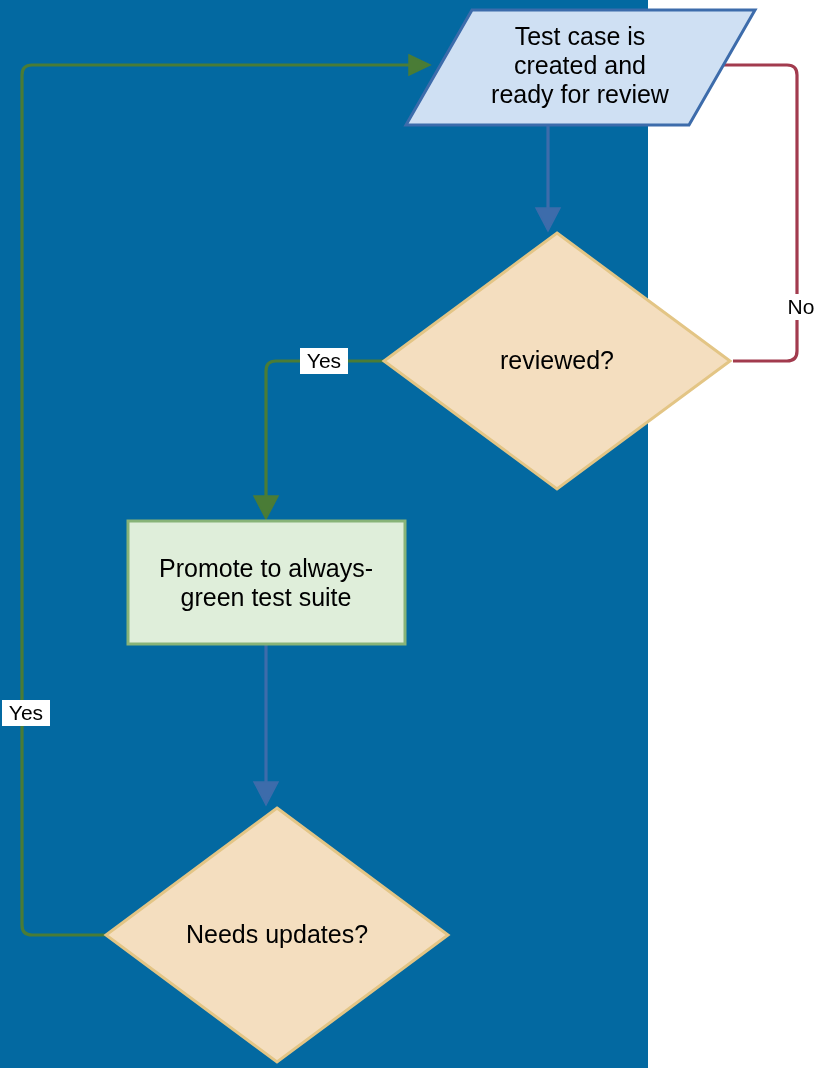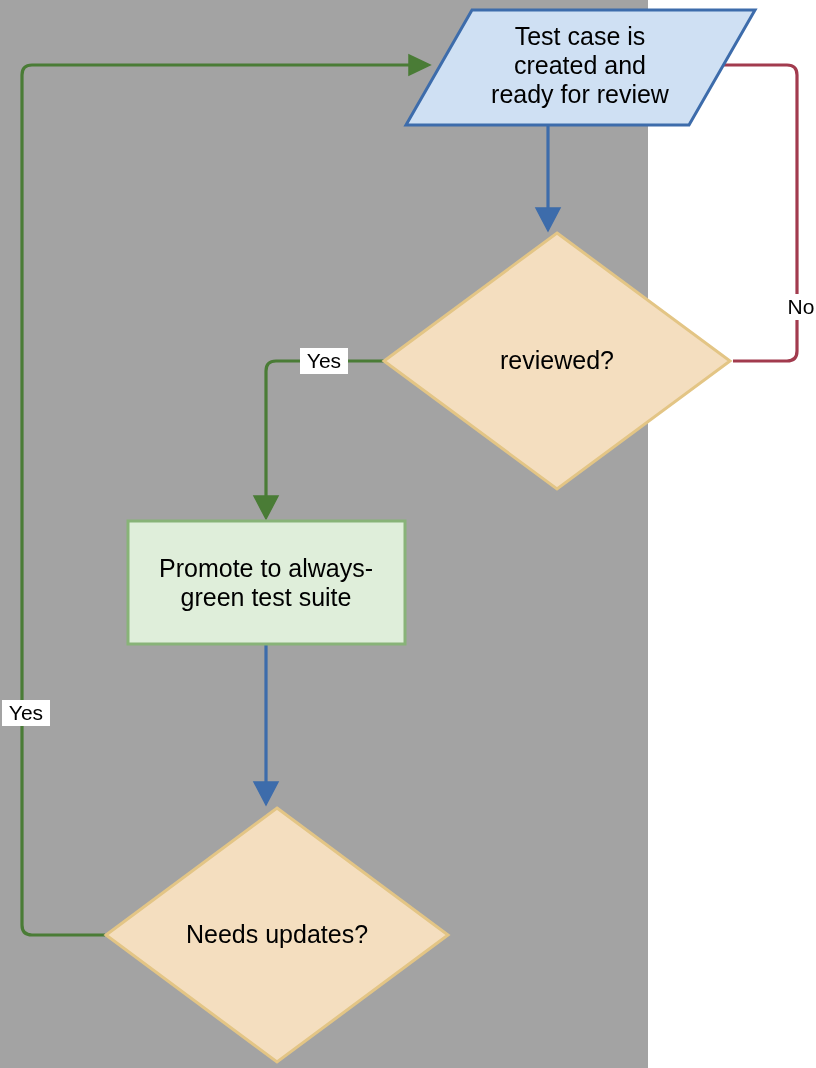--- a/index.html
+++ b/index.html
@@ -11,21 +11,21 @@
   body {
     width: 816px;
     height: 1068px;
     overflow: hidden;
     font-family: "Liberation Sans", sans-serif;
   }
   #diagram-root {
     position: relative;
     width: 648px;
     height: 1068px;
-    background: #a3a3a3;
+    background: #0369a1;
   }
   svg#flow-svg {
     position: absolute;
     left: 0;
     top: 0;
     width: 816px;
     height: 1068px;
     display: block;
   }
   .node-label {

